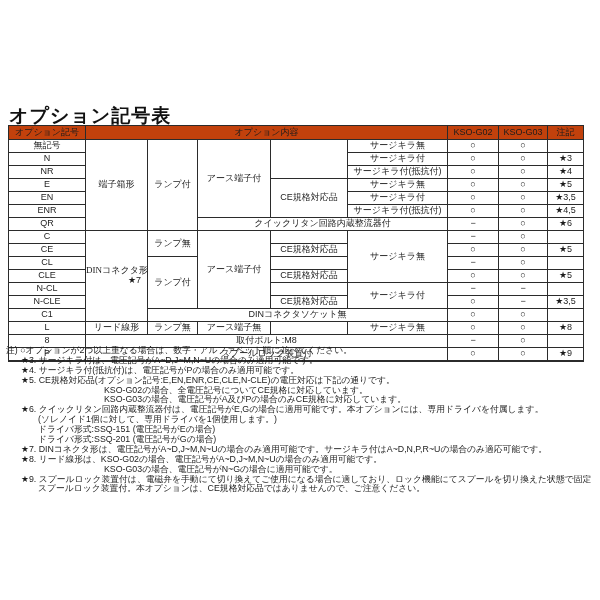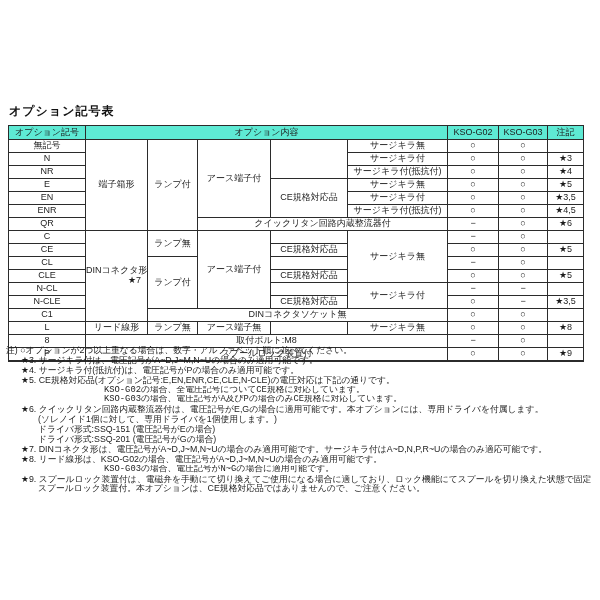--- a/index.html
+++ b/index.html
@@ -3,47 +3,47 @@
 <meta charset="utf-8">
 <style>
   html,body{margin:0;padding:0;}
   body{
     width:600px;height:600px;background:#ffffff;
     font-family:"Liberation Sans","DejaVu Sans",sans-serif;
     color:#1c1c1c;position:relative;overflow:hidden;
   }
   .page-title{
     position:absolute;left:9px;top:103px;
-    font-size:12px;font-weight:bold;letter-spacing:1px;color:#111;
+    font-size:19px;font-weight:bold;letter-spacing:1px;color:#111;
   }
   table.opt{
     position:absolute;left:8px;top:125px;width:575px;
     border-collapse:collapse;table-layout:fixed;
     border:1px solid #2b2b2b;border-bottom-width:2px;
   }
   table.opt th,table.opt td{
     border:1px solid #2b2b2b;
     font-size:9px;line-height:1.08;
     text-align:center;vertical-align:middle;
     padding:0;overflow:hidden;white-space:nowrap;
     height:12px;font-weight:normal;color:#1c1c1c;
   }
-  table.opt th{background:#5eead4;height:13px;}
+  table.opt th{background:#c2410c;height:13px;}
   td.note-cell{text-align:right;padding-right:2px;}
   .cell-sub{display:block;text-align:right;padding-right:6px;}
-  .cell-main{display:block;text-align:right;}
+  .cell-main{display:block;text-align:right;font-family:Liberation Serif, serif;}
   .notes{
     position:absolute;left:0;top:346px;width:600px;
     font-size:8.8px;color:#1c1c1c;
   }
   .notes .ln{white-space:nowrap;line-height:9.9px;height:9.9px;overflow:hidden;}
   .idt-lead{padding-left:6px;}
   .idt-star{padding-left:21px;}
   .idt-sub{padding-left:38px;}
-  .idt-deep{padding-left:104px;font-family:Liberation Mono, monospace;}
+  .idt-deep{padding-left:104px;}
 </style>
 </head>
 <body>
 
 <div class="page-title">オプション記号表</div>
 
 <table class="opt">
   <colgroup>
     <col style="width:77px">
       <col style="width:62px">

